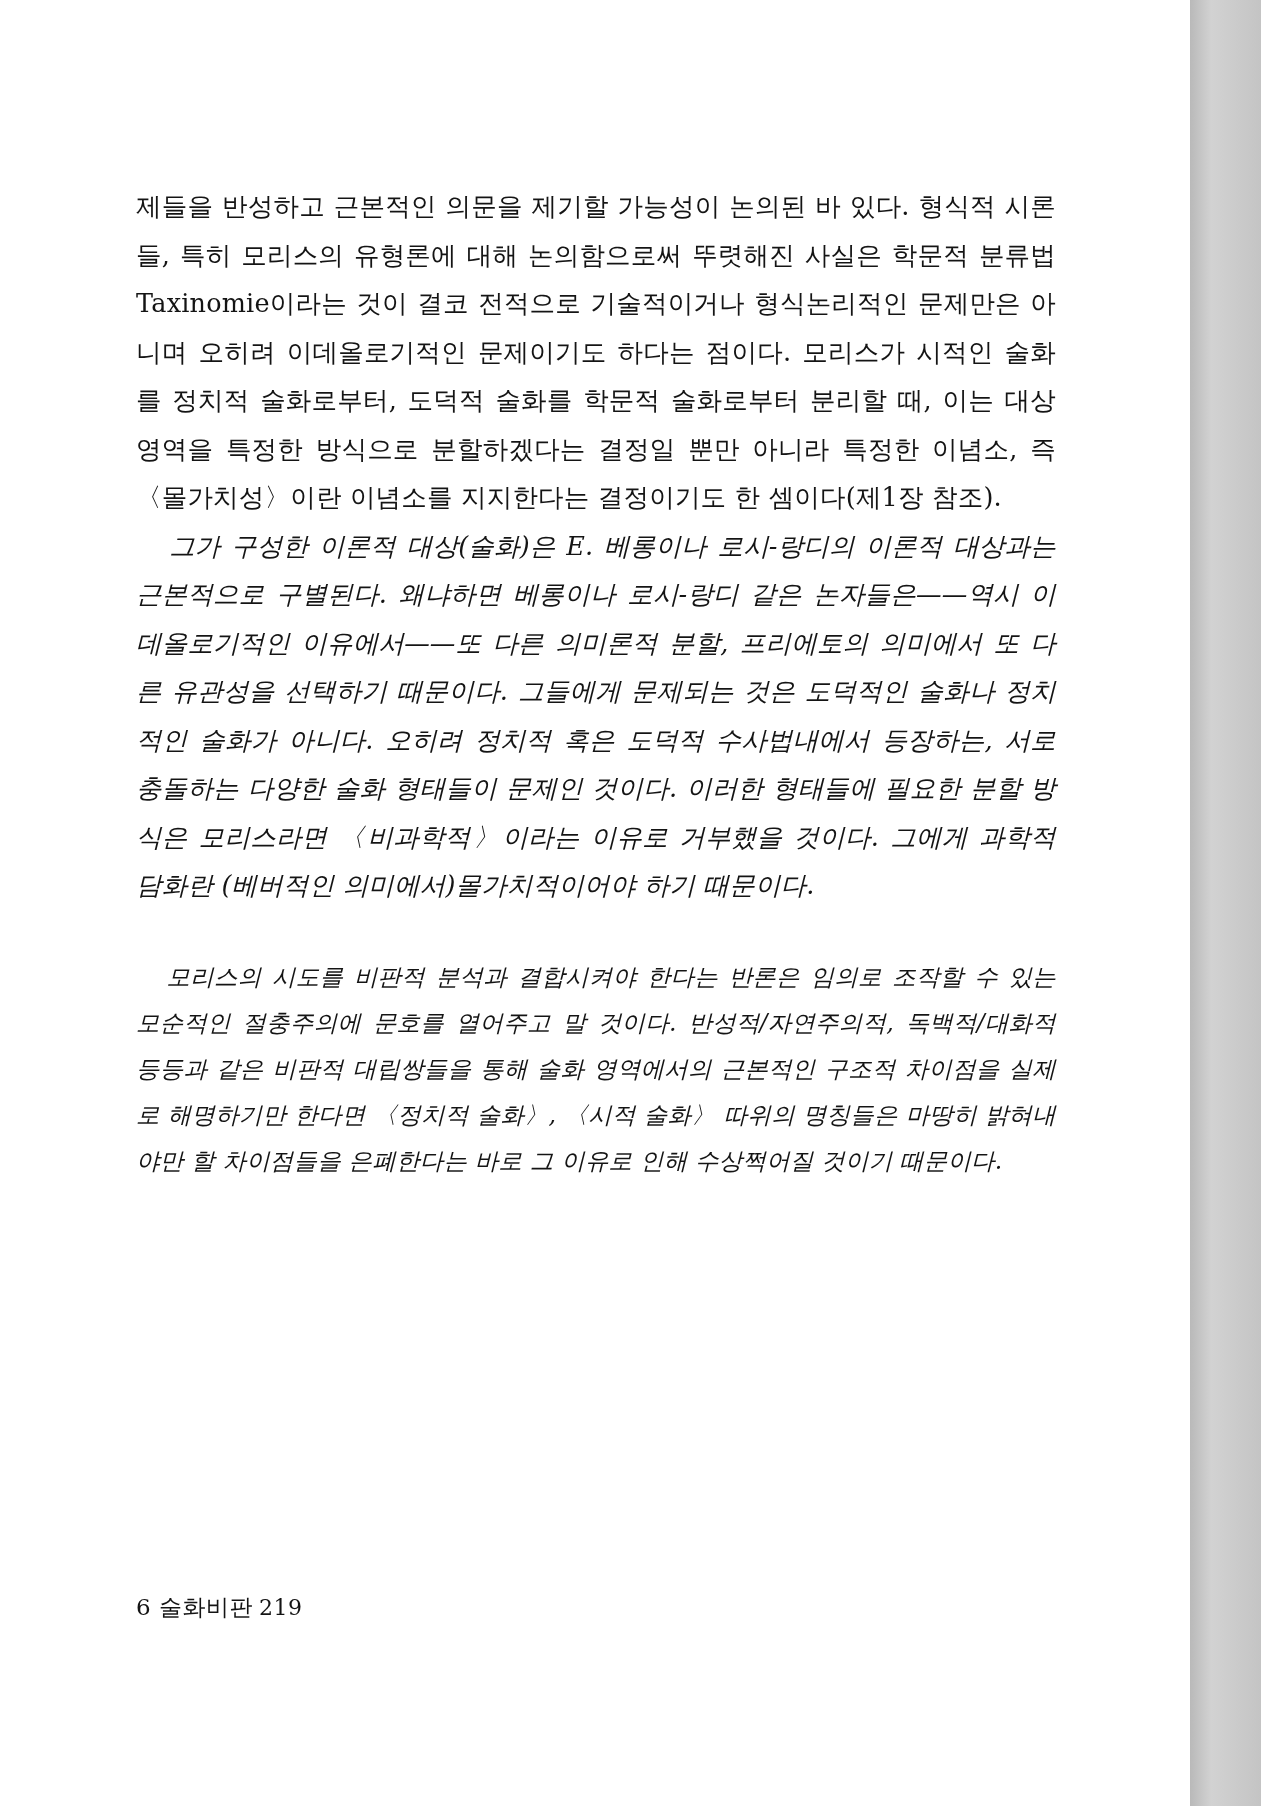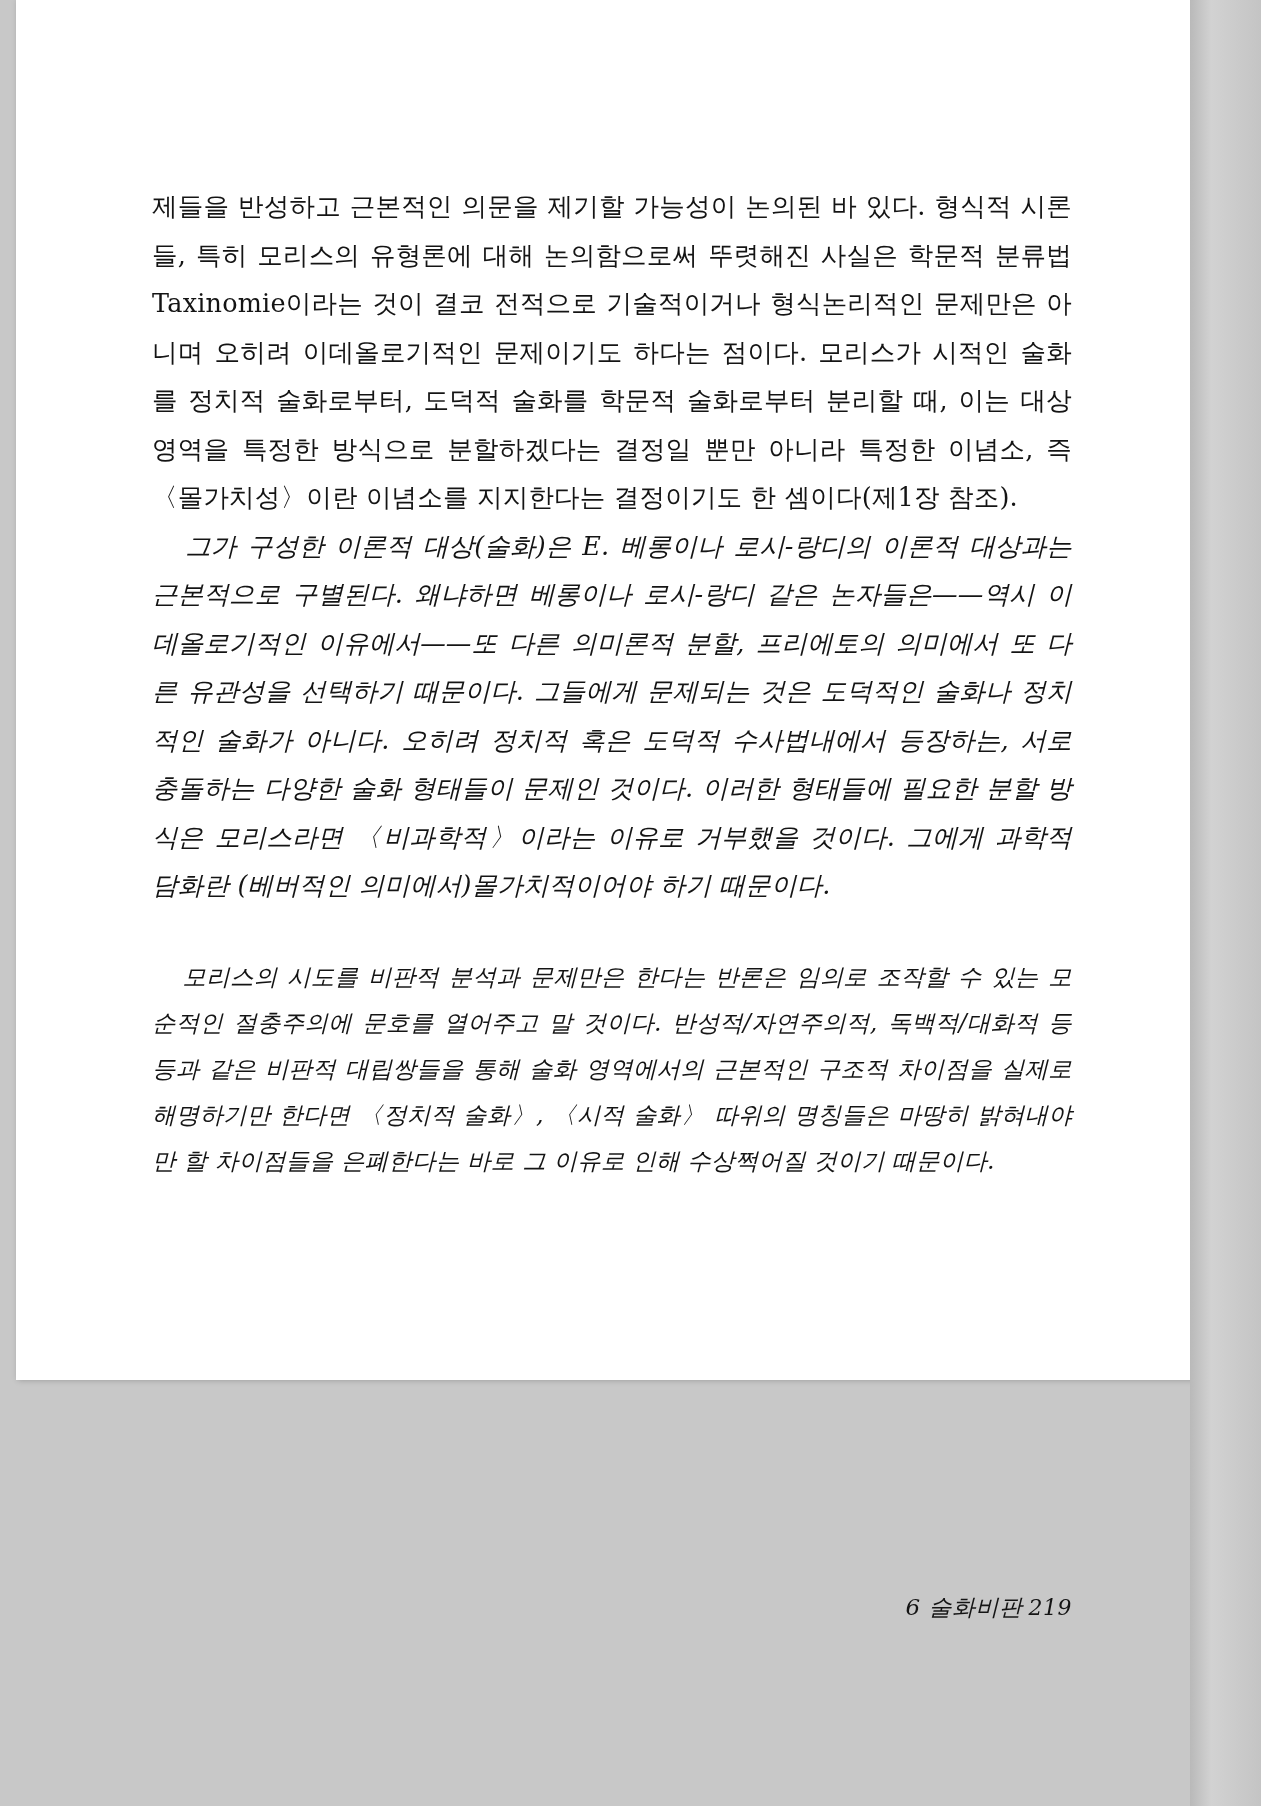--- a/index.html
+++ b/index.html
@@ -11,24 +11,23 @@
     width: 1261px;
     height: 1806px;
     overflow: hidden;
     font-family: "DejaVu Serif", "Liberation Serif", serif;
   }
   .page-sheet {
     position: absolute;
     left: 0;
     top: 0;
     width: 1190px;
-    height: 1380px;
+    height: 1806px;
     background: #ffffff;
     box-shadow: 2px 0 6px rgba(0,0,0,0.25);
-    margin-left: 16px;
   }
   .page-edge {
     position: absolute;
     left: 1190px;
     top: 0;
     width: 71px;
     height: 1806px;
     background: linear-gradient(to right, #b9b9b9 0%, #d2d2d2 30%, #c4c4c4 100%);
   }
   .content {
@@ -55,41 +54,39 @@
   .gap-block { height: 44px; }
   .para-narrow {
     font-size: 23.5px;
     line-height: 46px;
   }
   .footer {
     position: absolute;
     left: 136px;
     top: 1592px;
     width: 920px;
-    text-align: right;
     font-size: 23px;
     color: #141414;
     letter-spacing: 0.5px;
-    font-style: italic;
   }
   .footer .pagenum {
     font-size: 22px;
     margin-left: 6px;
   }
 </style>
 </head>
 <body>
 
 <div class="page-sheet">
   <div class="content">
     <p class="body-para">제들을 반성하고 근본적인 의문을 제기할 가능성이 논의된 바 있다. 형식적 시론들, 특히 모리스의 유형론에 대해 논의함으로써 뚜렷해진 사실은 학문적 분류법 Taxinomie이라는 것이 결코 전적으로 기술적이거나 형식논리적인 문제만은 아니며 오히려 이데올로기적인 문제이기도 하다는 점이다. 모리스가 시적인 술화를 정치적 술화로부터, 도덕적 술화를 학문적 술화로부터 분리할 때, 이는 대상영역을 특정한 방식으로 분할하겠다는 결정일 뿐만 아니라 특정한 이념소, 즉 〈몰가치성〉이란 이념소를 지지한다는 결정이기도 한 셈이다(제1장 참조).</p>
     <div class="gap-small"></div>
     <p class="body-para indent">그가 구성한 이론적 대상(술화)은 E. 베롱이나 로시-랑디의 이론적 대상과는 근본적으로 구별된다. 왜냐하면 베롱이나 로시-랑디 같은 논자들은——역시 이데올로기적인 이유에서——또 다른 의미론적 분할, 프리에토의 의미에서 또 다른 유관성을 선택하기 때문이다. 그들에게 문제되는 것은 도덕적인 술화나 정치적인 술화가 아니다. 오히려 정치적 혹은 도덕적 수사법내에서 등장하는, 서로 충돌하는 다양한 술화 형태들이 문제인 것이다. 이러한 형태들에 필요한 분할 방식은 모리스라면 〈비과학적〉이라는 이유로 거부했을 것이다. 그에게 과학적 담화란 (베버적인 의미에서)몰가치적이어야 하기 때문이다.</p>
     <div class="gap-block"></div>
-    <p class="body-para indent para-narrow">모리스의 시도를 비판적 분석과 문제만은 한다는 반론은 임의로 조작할 수 있는 모순적인 절충주의에 문호를 열어주고 말 것이다. 반성적/자연주의적, 독백적/대화적 등등과 같은 비판적 대립쌍들을 통해 술화 영역에서의 근본적인 구조적 차이점을 실제로 해명하기만 한다면 〈정치적 술화〉, 〈시적 술화〉 따위의 명칭들은 마땅히 밝혀내야만 할 차이점들을 은폐한다는 바로 그 이유로 인해 수상쩍어질 것이기 때문이다.</p>
+    <p class="body-para indent para-narrow">모리스의 시도를 비판적 분석과 결합시켜야 한다는 반론은 임의로 조작할 수 있는 모순적인 절충주의에 문호를 열어주고 말 것이다. 반성적/자연주의적, 독백적/대화적 등등과 같은 비판적 대립쌍들을 통해 술화 영역에서의 근본적인 구조적 차이점을 실제로 해명하기만 한다면 〈정치적 술화〉, 〈시적 술화〉 따위의 명칭들은 마땅히 밝혀내야만 할 차이점들을 은폐한다는 바로 그 이유로 인해 수상쩍어질 것이기 때문이다.</p>
     <div class="gap-block"></div>
   </div>
 
   <div class="footer">
     <span>6 술화비판</span><span class="pagenum">219</span>
   </div>
 </div>
 <div class="page-edge"></div>
 
 </body></html>

